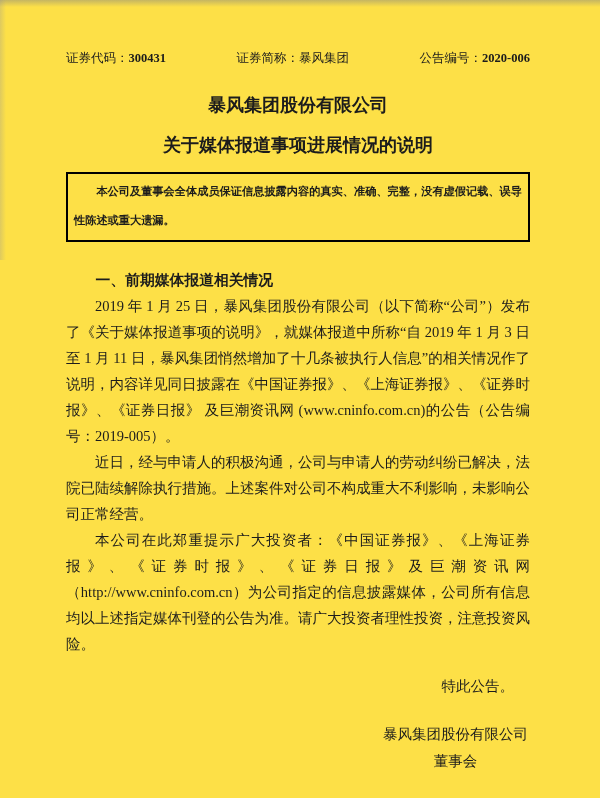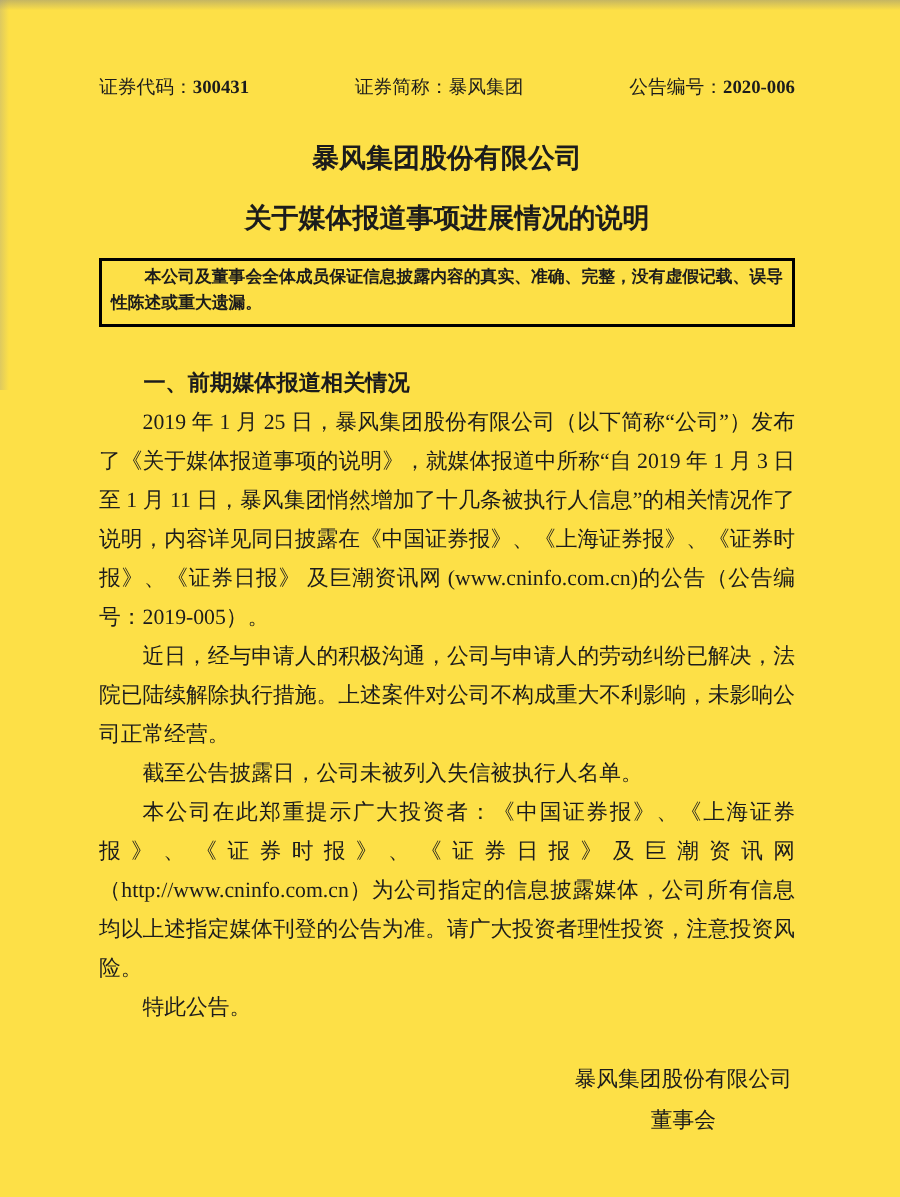--- a/index.html
+++ b/index.html
@@ -49,38 +49,38 @@
   }
   .title    { margin-top: 26px; }
   .subtitle { margin-top: 16px; }
   .disclaimer-box {
     border: 2px solid #000;
     margin-top: 14px;
     margin-bottom: 25px;
     padding: 3px 6px 5px 6px;
     font-weight: bold;
     font-size: 11.2px;
-    line-height: 17px;
+    line-height: 29px;
     text-align: justify;
   }
   .disclaimer-box p { margin: 0; text-indent: 2em; }
   .body-text { font-size: 14.5px; line-height: 26px; }
   .sec-heading {
     margin: 0;
     font-size: 14.8px;
     font-weight: bold;
     line-height: 26px;
     text-indent: 2em;
   }
   .para {
     margin: 0;
     text-indent: 2em;
     text-align: justify;
   }
-  .closing { margin: 0; text-indent: 2em; }
+  .closing { margin: 16px; text-indent: 2em; text-align: right; }
   .signature {
     margin-top: 22px;
     margin-left: auto;
     margin-right: 2px;
     width: max-content;
     text-align: center;
     font-size: 14.5px;
     line-height: 27px;
   }
   .signature div { white-space: nowrap; }
@@ -107,21 +107,20 @@
 
   <div class="body-text">
 
     <section>
       <h3 class="sec-heading">一、前期媒体报道相关情况</h3>
       <p class="para">2019 年 1 月 25 日，暴风集团股份有限公司（以下简称“公司”）发布了《关于媒体报道事项的说明》，就媒体报道中所称“自 2019 年 1 月 3 日至 1 月 11 日，暴风集团悄然增加了十几条被执行人信息”的相关情况作了说明，内容详见同日披露在《中国证券报》、《上海证券报》、《证券时报》、《证券日报》 及巨潮资讯网 (www.cninfo.com.cn)的公告（公告编号：2019-005）。</p>
     </section>
 
     <section>
       <p class="para">近日，经与申请人的积极沟通，公司与申请人的劳动纠纷已解决，法院已陆续解除执行措施。上述案件对公司不构成重大不利影响，未影响公司正常经营。</p>
-      <p class="para">截至公告披露日，公司未被列入失信被执行人名单。</p>
     </section>
 
     <section>
       <p class="para">本公司在此郑重提示广大投资者：《中国证券报》、《上海证券报》、《证券时报》、《证券日报》及巨潮资讯网（http://www.cninfo.com.cn）为公司指定的信息披露媒体，公司所有信息均以上述指定媒体刊登的公告为准。请广大投资者理性投资，注意投资风险。</p>
     </section>
 
     <p class="closing">特此公告。</p>
 
     <div class="signature">
       <div>暴风集团股份有限公司</div>

